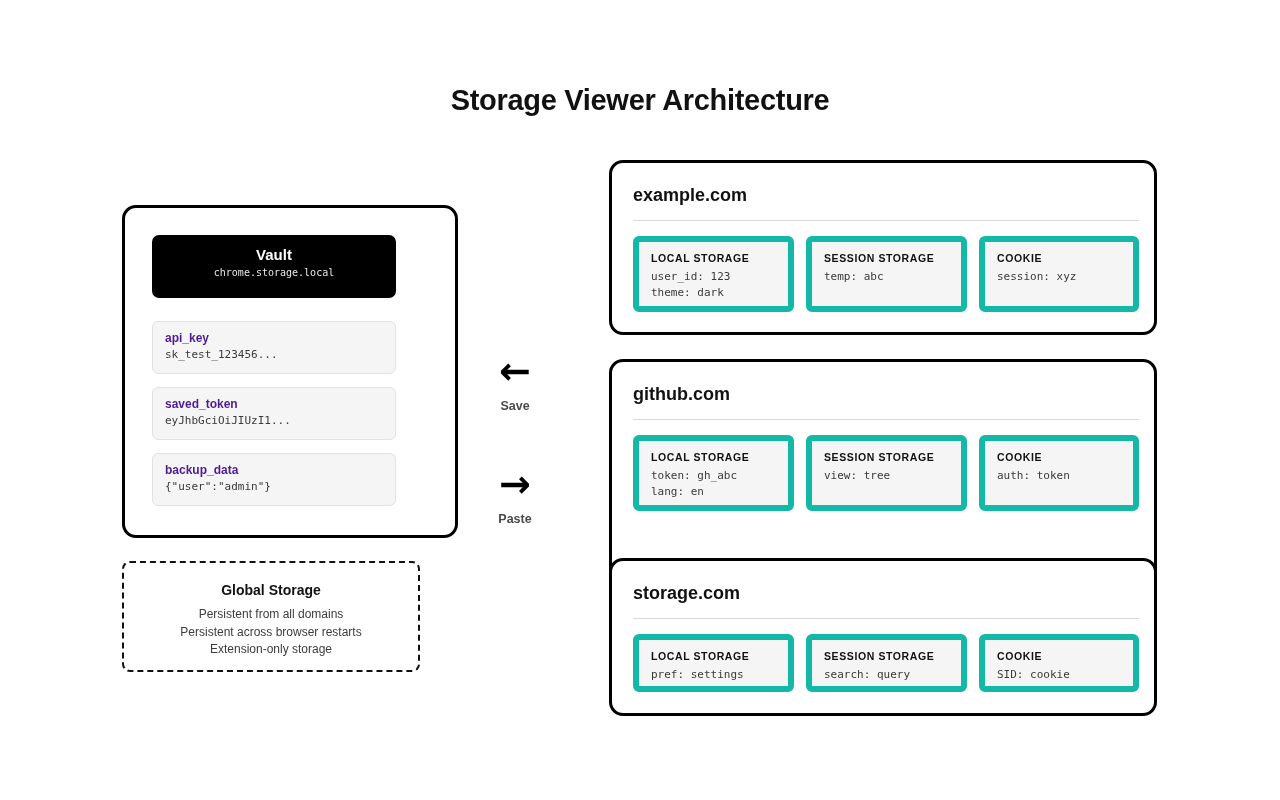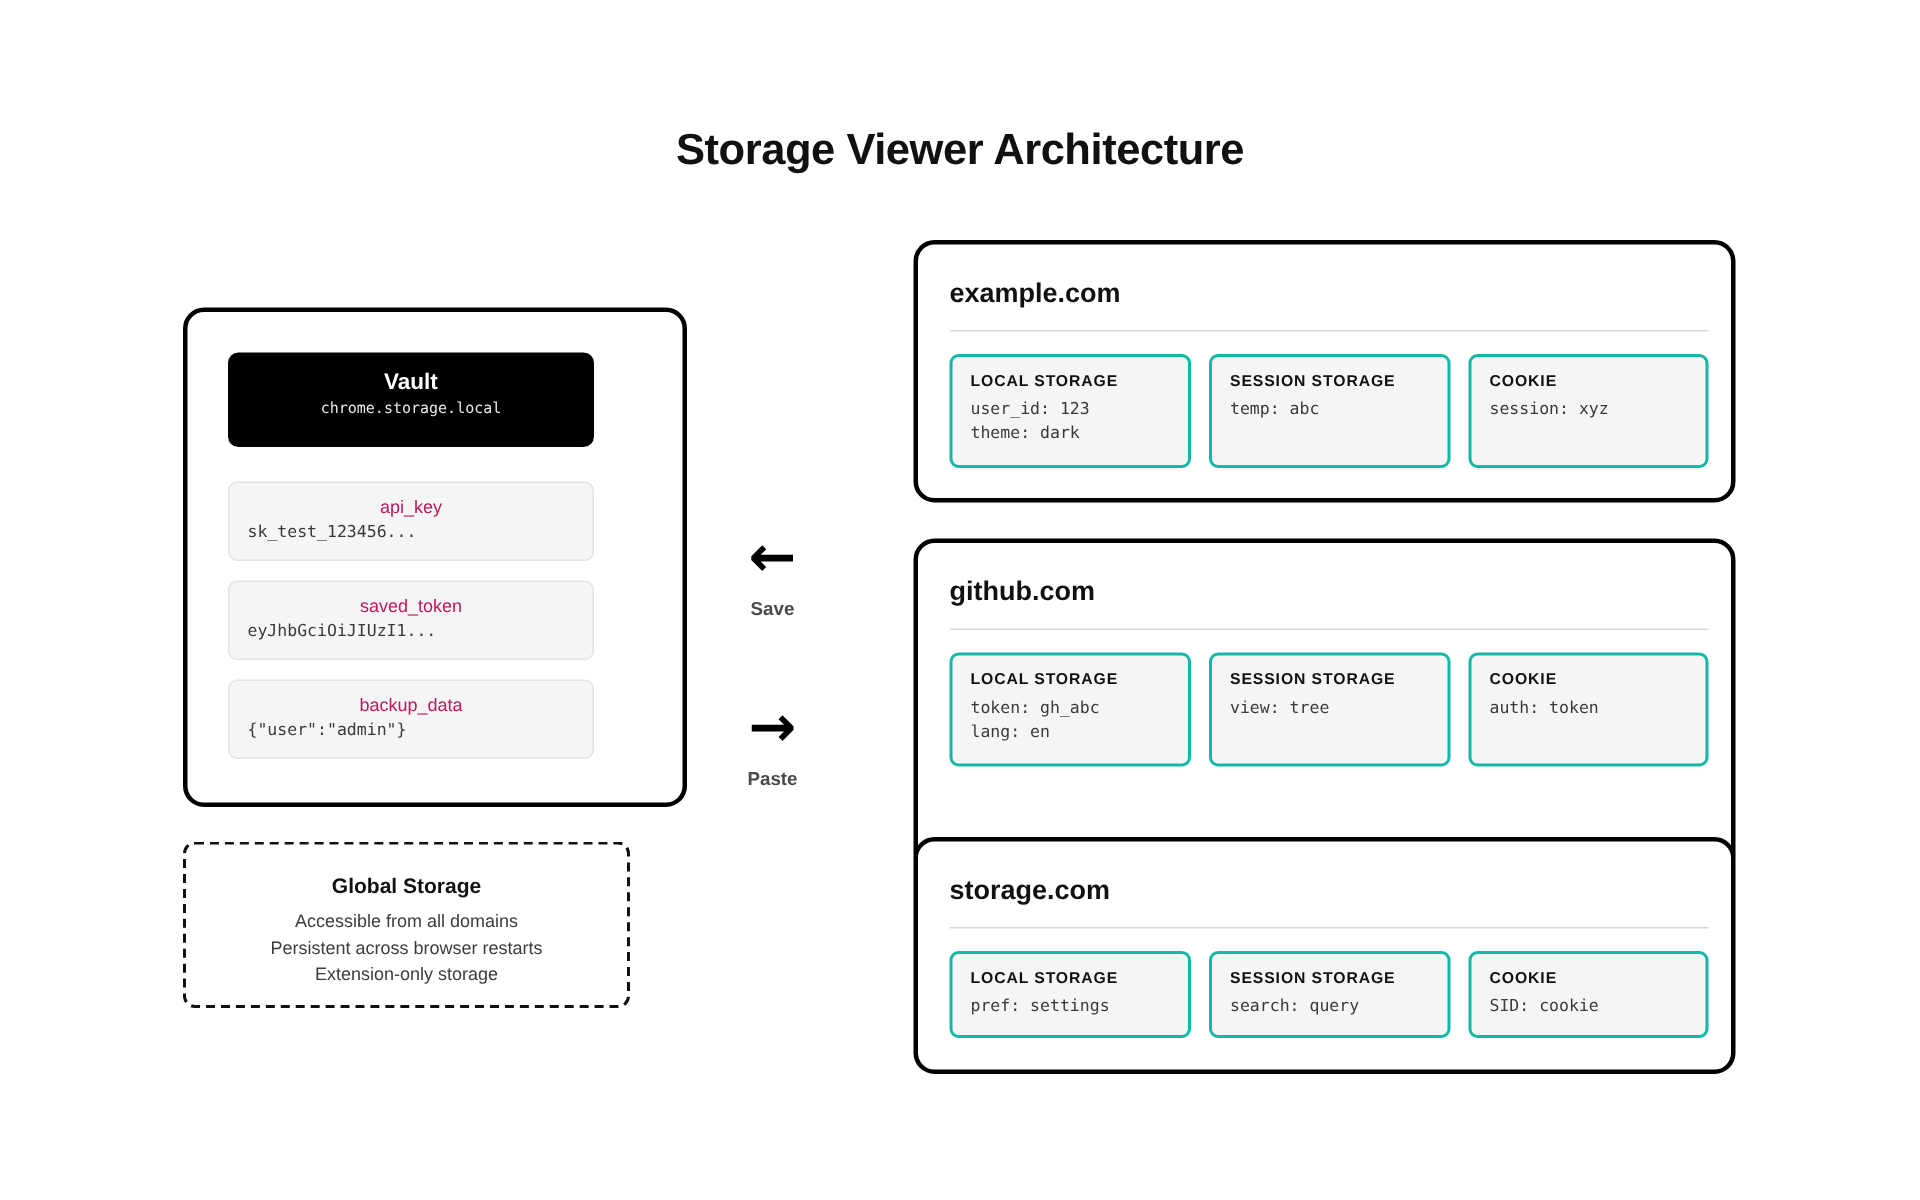--- a/index.html
+++ b/index.html
@@ -71,24 +71,23 @@
     width: 244px;
     height: 53px;
     background: #f5f5f5;
     border: 1px solid #e2e2e2;
     border-radius: 6px;
     box-sizing: border-box;
     padding: 8px 12px;
   }
   .vault-item .k {
     font-size: 12px;
-    font-weight: normal;
+    font-weight: bold;
     line-height: 16px;
-    color: #be185d;
-    text-align: center;
+    color: #4c1d95;
   }
   .vault-item .v {
     font-family: "DejaVu Sans Mono", monospace;
     font-size: 11px;
     line-height: 17px;
     color: #3a3a3a;
   }
   .vault-item.i0 { top: 113px; }
   .vault-item.i1 { top: 179px; }
   .vault-item.i2 { top: 245px; }
@@ -170,21 +169,21 @@
     top: 57px;
     width: 506px;
     height: 1px;
     background: #d8d8d8;
   }
 
   .store-box {
     position: absolute;
     top: 73px;
     background: #f5f5f5;
-    border: 2px solid #14b8a6;
+    border: 6px solid #14b8a6;
     border-radius: 6px;
     box-sizing: border-box;
     padding: 9px 12px;
   }
   .store-box.s0 { left: 21px;  width: 161px; }
   .store-box.s1 { left: 194px; width: 161px; }
   .store-box.s2 { left: 367px; width: 160px; }
 
   .domain-card.d0 .store-box,
   .domain-card.d1 .store-box { height: 76px; }
@@ -226,21 +225,21 @@
     <div class="v">eyJhbGciOiJIUzI1...</div>
   </div>
   <div class="vault-item i2">
     <div class="k">backup_data</div>
     <div class="v">{"user":"admin"}</div>
   </div>
 </div>
 
 <div class="global-box">
   <div class="g-title">Global Storage</div>
-  <div class="g-line">Accessible from all domains</div>
+  <div class="g-line">Persistent from all domains</div>
   <div class="g-line">Persistent across browser restarts</div>
   <div class="g-line">Extension-only storage</div>
 </div>
 
 <div class="arrow-block arrow-save">
   <div class="glyph">←</div>
   <div class="lbl">Save</div>
 </div>
 <div class="arrow-block arrow-paste">
   <div class="glyph">→</div>

